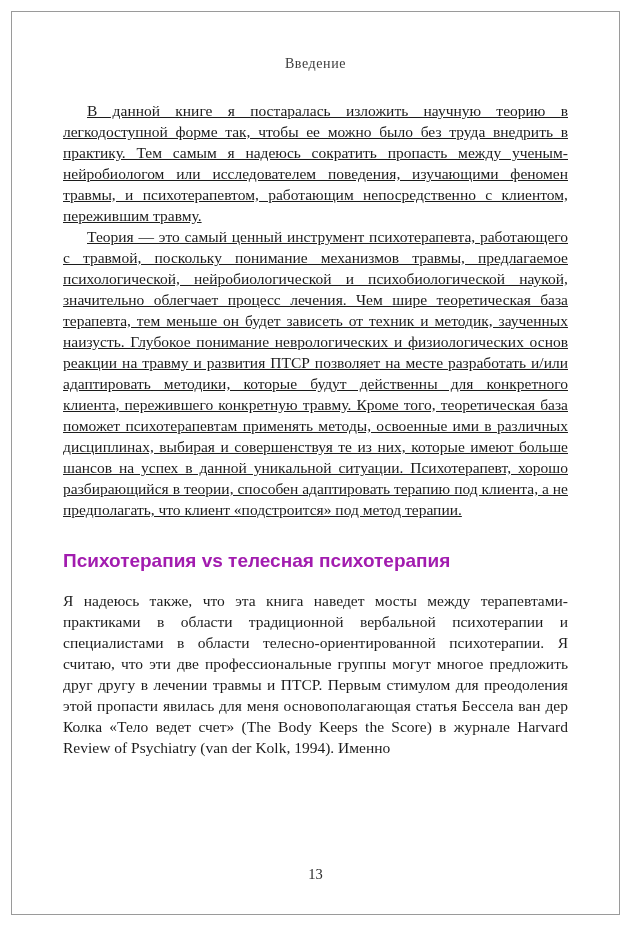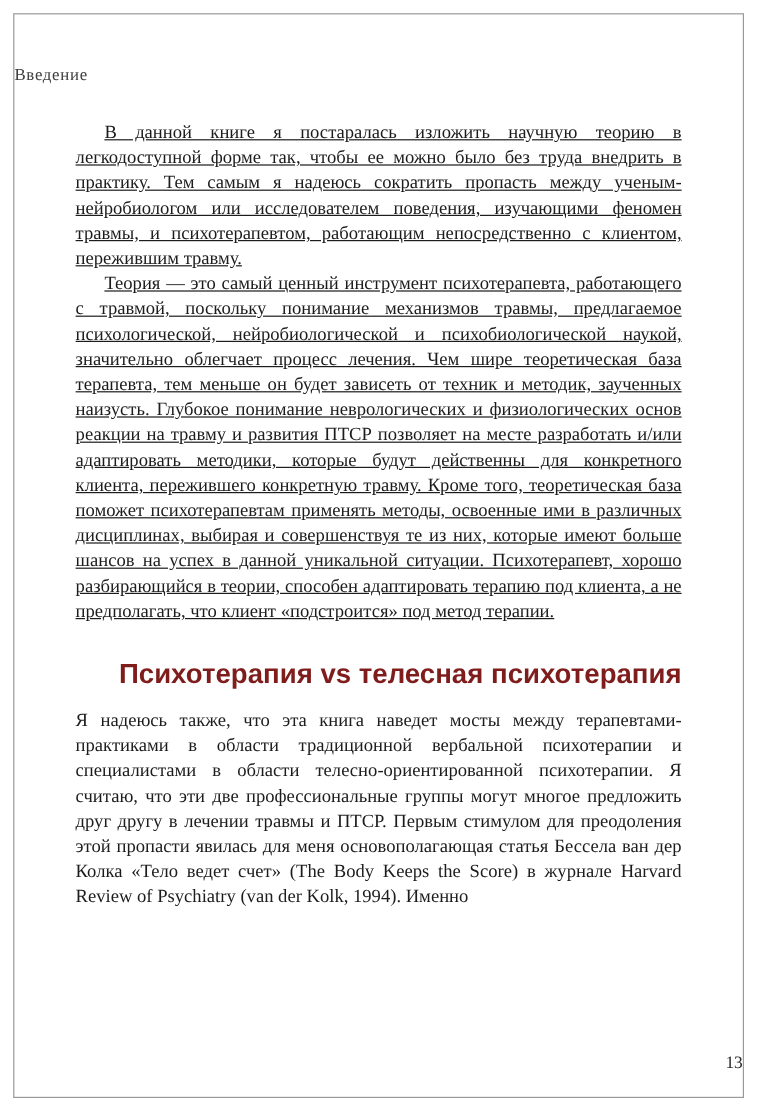--- a/index.html
+++ b/index.html
@@ -19,21 +19,21 @@
     position: absolute;
     left: 11px;
     top: 11px;
     right: 11px;
     bottom: 11px;
     border: 1px solid #9a9a9a;
     box-sizing: border-box;
   }
   .running-head {
     margin-top: 44px;
-    text-align: left;
+    text-align: center;
     font-size: 14px;
     letter-spacing: 0.6px;
     color: #3d3d3d;
   }
   .text-block {
     position: absolute;
     left: 51px;   
     right: 51px;
     top: 88px;
   }
@@ -45,34 +45,34 @@
     hyphens: auto;
     -webkit-hyphens: auto;
   }
   p.body-par.indent {
     text-indent: 24px;
     text-decoration: underline;
   }
   h2.section-heading {
     font-family: "Liberation Sans", sans-serif;
     font-weight: 700;
-    font-size: 23px;
-    color: #7f1d1d;
+    font-size: 19px;
+    color: #a21caf;
     margin: 30px 0 18px 0;
     line-height: 22px;
-    text-align: right;
+    text-align: left;
   }
   .italic {
   }
   .page-number {
     position: absolute;
     left: 0;
     right: 0;
-    bottom: 19px;
-    text-align: right;
+    bottom: 31px;
+    text-align: center;
     font-size: 14.5px;
     color: #2a2a2a;
   }
 </style>
 </head>
 <body>
 
 <div class="page-frame">
 
   <div class="running-head">Введение</div>

